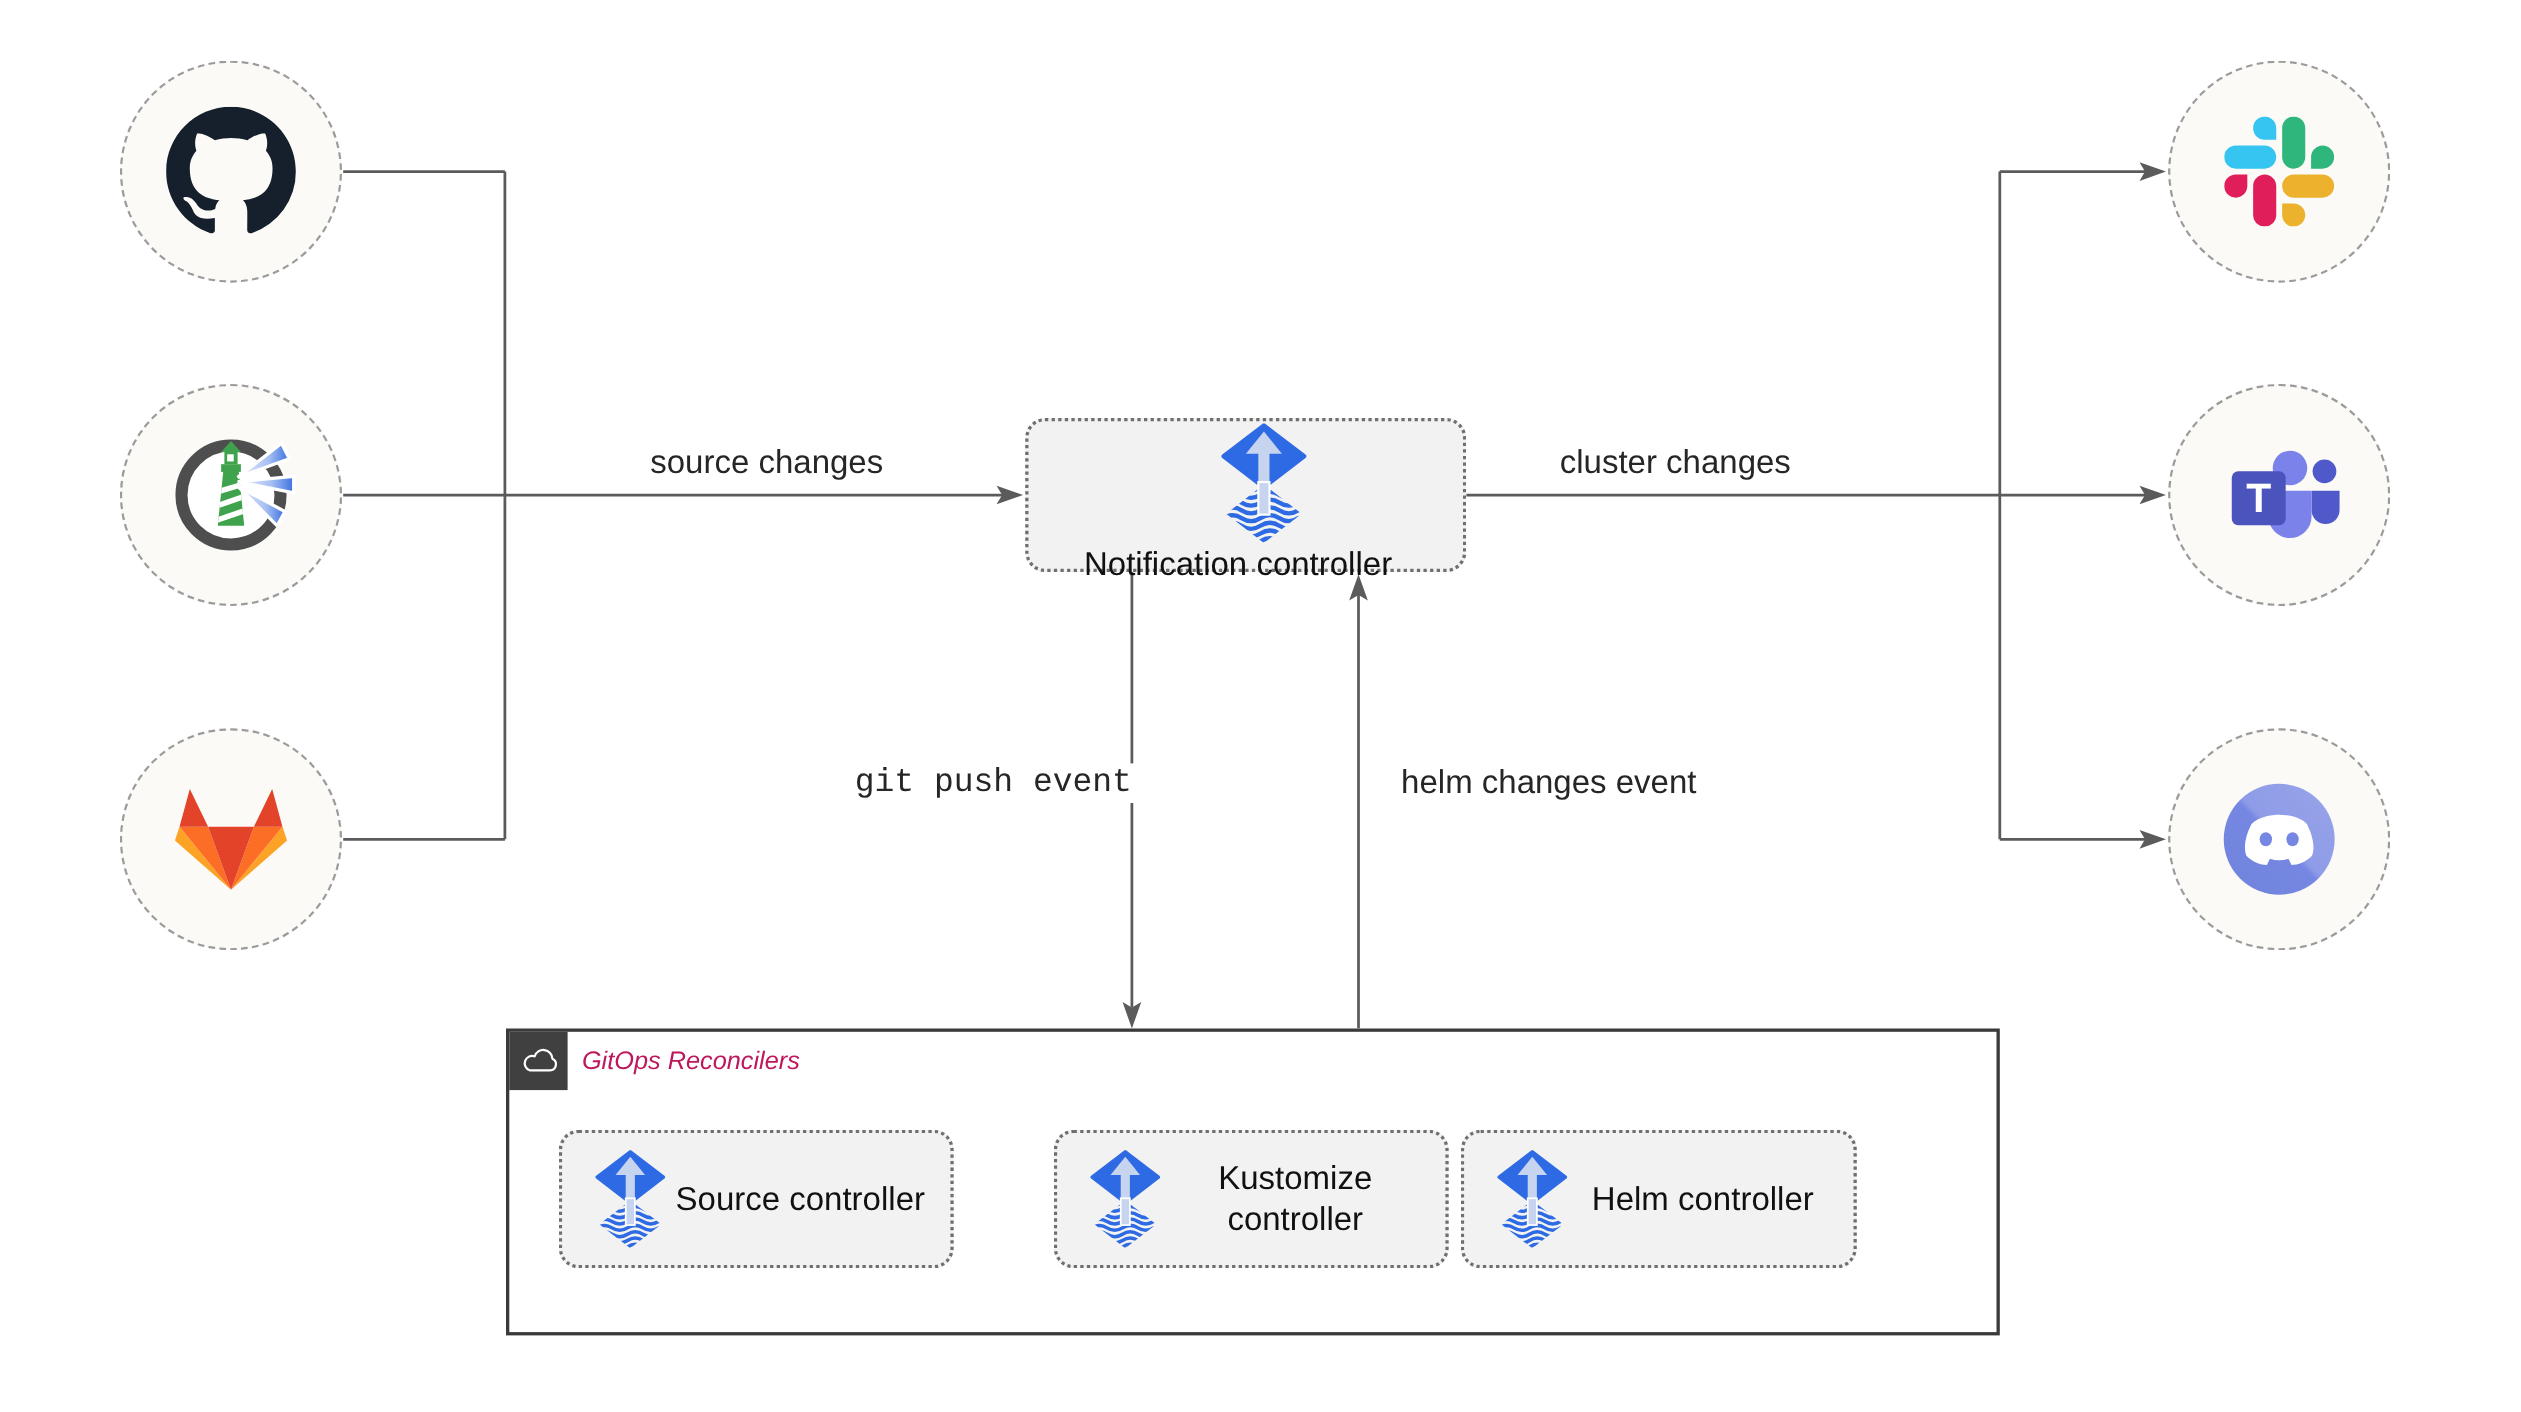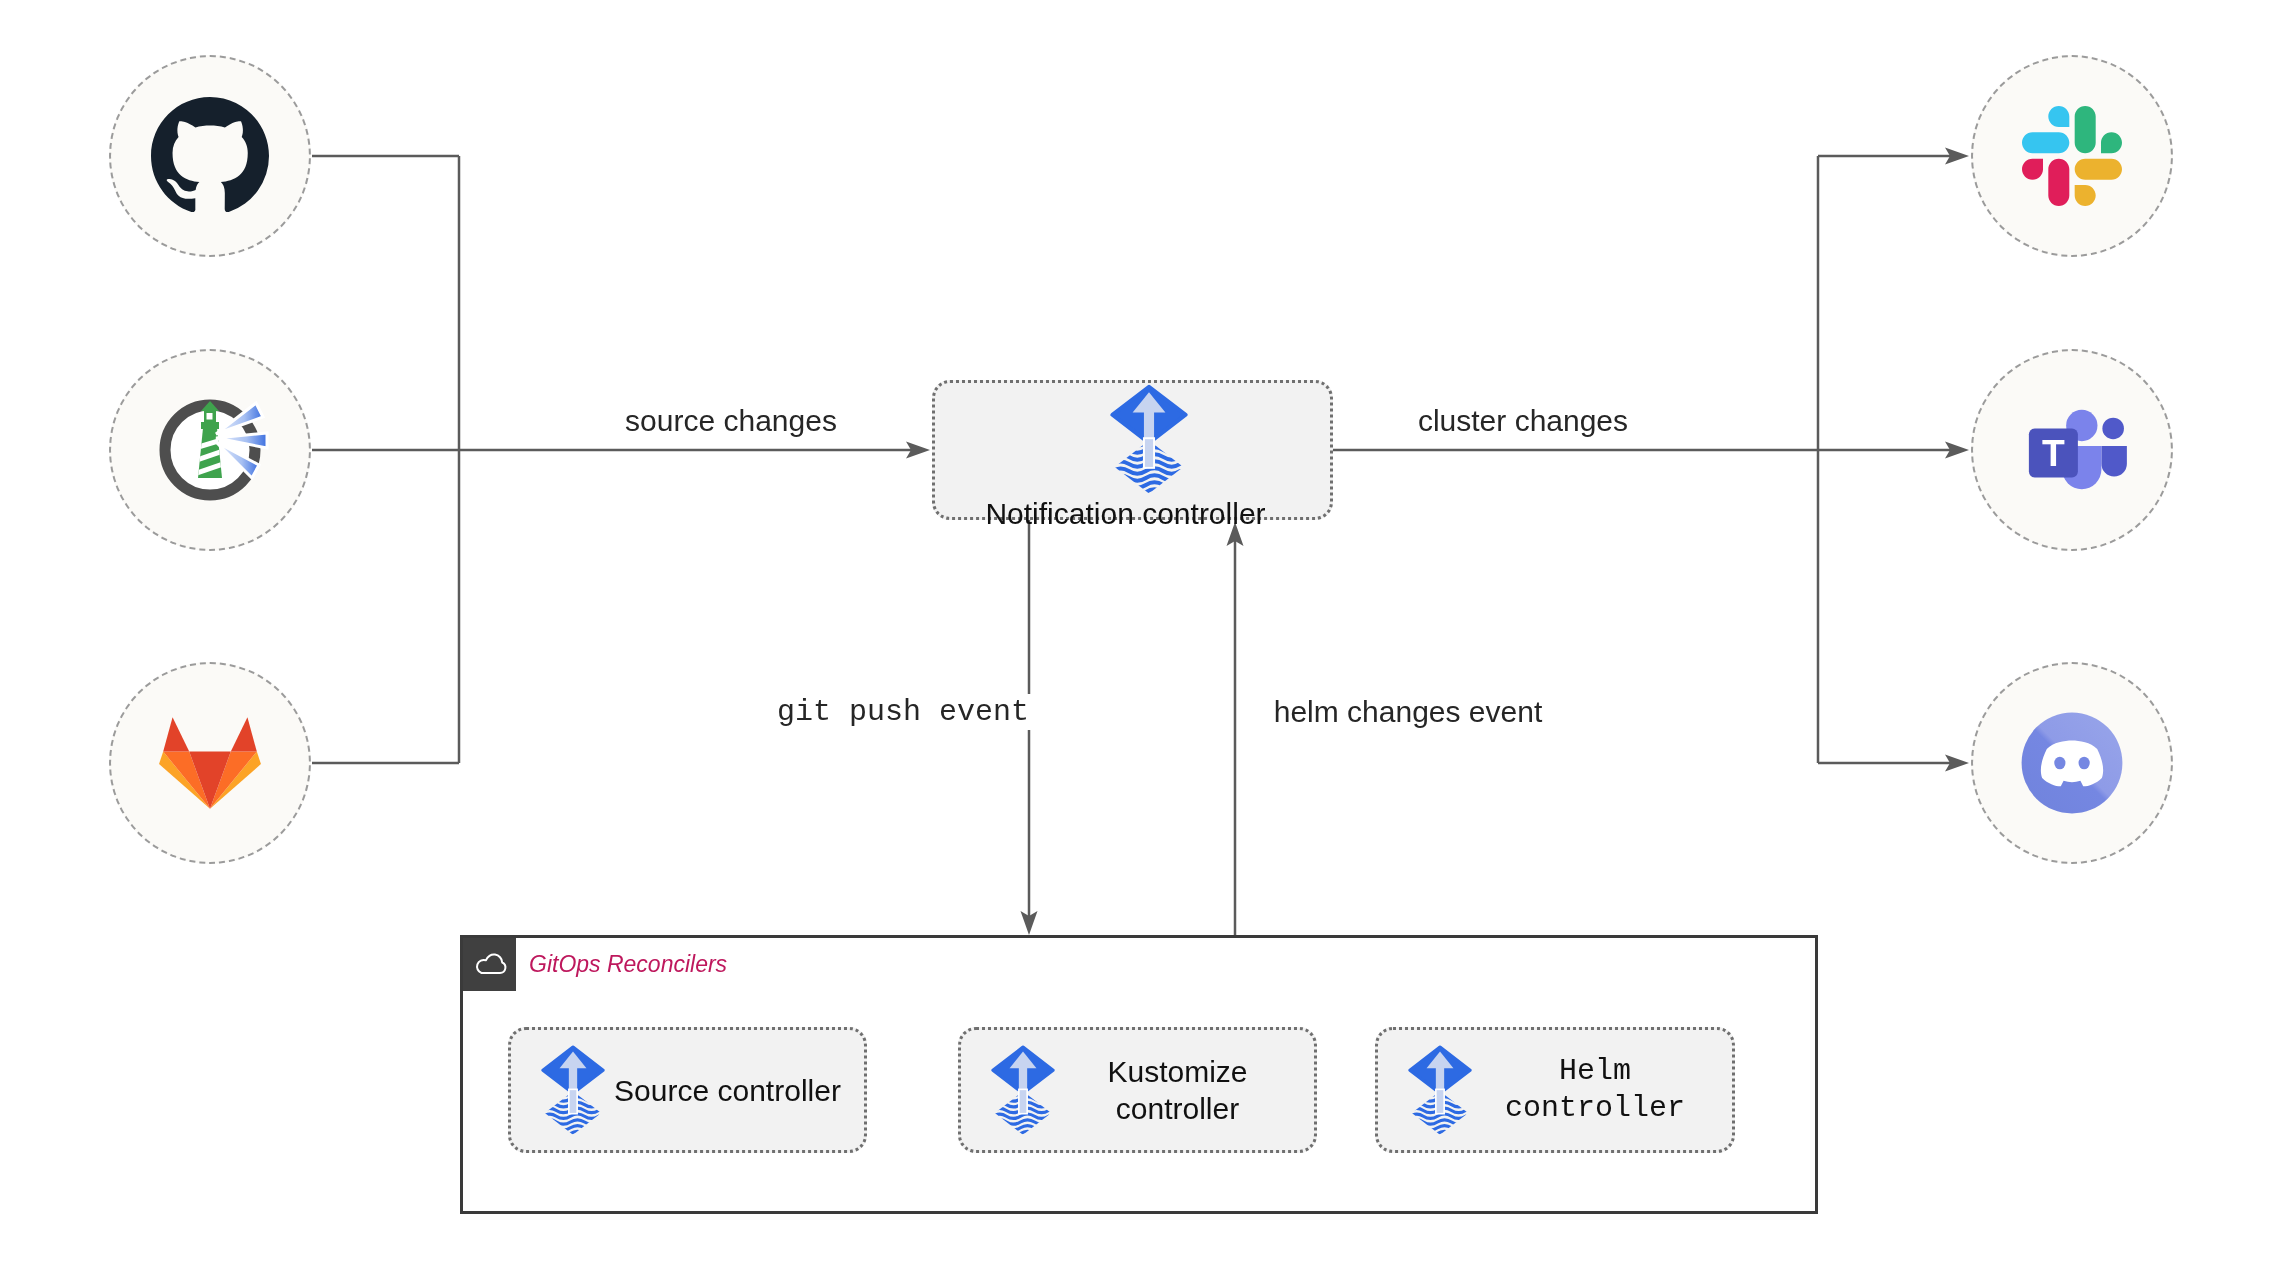--- a/index.html
+++ b/index.html
@@ -158,21 +158,21 @@
     </svg>
   </div>
 
   <div class="node" style="left:932px;top:380px;width:401px;height:140px;flex-direction:column;">
     <svg class="flux-big" viewBox="0 0 100 140">
         <use href="#fluxlogo"></use>
       </svg>
     <div class="node-label">Notification controller</div>
   </div>
 
-  <div class="edge-label" style="left:731px;top:403px;">source changes</div>
+  <div class="edge-label" style="left:697px;top:403px;">source changes</div>
   <div class="edge-label" style="left:1512px;top:403px;margin-left:11px;">cluster changes</div>
   <div class="edge-label" style="left:903px;top:694px;font-family:Liberation Mono, monospace;">git push event</div>
   <div class="edge-label" style="left:1408px;top:694px;">helm changes event</div>
 
   <div class="gitops-container">
     <div class="gitops-tab">
       <svg width="36" height="27" viewBox="0 0 36 26">
         <path d="M9.5 21.5 h18.5 a5.5 5.5 0 0 0 2.2 -10.5 a8.3 8.3 0 0 0 -16.2 -2.2 A6.3 6.3 0 0 0 9.5 21.5 Z" fill="none" stroke="#ffffff" stroke-width="2" stroke-linejoin="round"></path>
       </svg>
     </div>
@@ -184,20 +184,20 @@
         <use href="#fluxlogo"></use>
       </svg>
     <div class="node-label">Source controller</div>
   </div>
   <div class="node" style="left:958px;top:1027px;width:359px;height:126px;align-items:center;">
     <svg class="flux-small" viewBox="0 0 100 140">
         <use href="#fluxlogo"></use>
       </svg>
     <div class="node-label">Kustomize controller</div>
   </div>
-  <div class="node" style="left:1375px;top:1027px;width:360px;height:126px;font-family:Liberation Mono, monospace;">
+  <div class="node" style="left:1328px;top:1027px;width:360px;height:126px;">
     <svg class="flux-small" viewBox="0 0 100 140">
         <use href="#fluxlogo"></use>
       </svg>
     <div class="node-label">Helm controller</div>
   </div>
 
 </div>
 
 </body></html>

